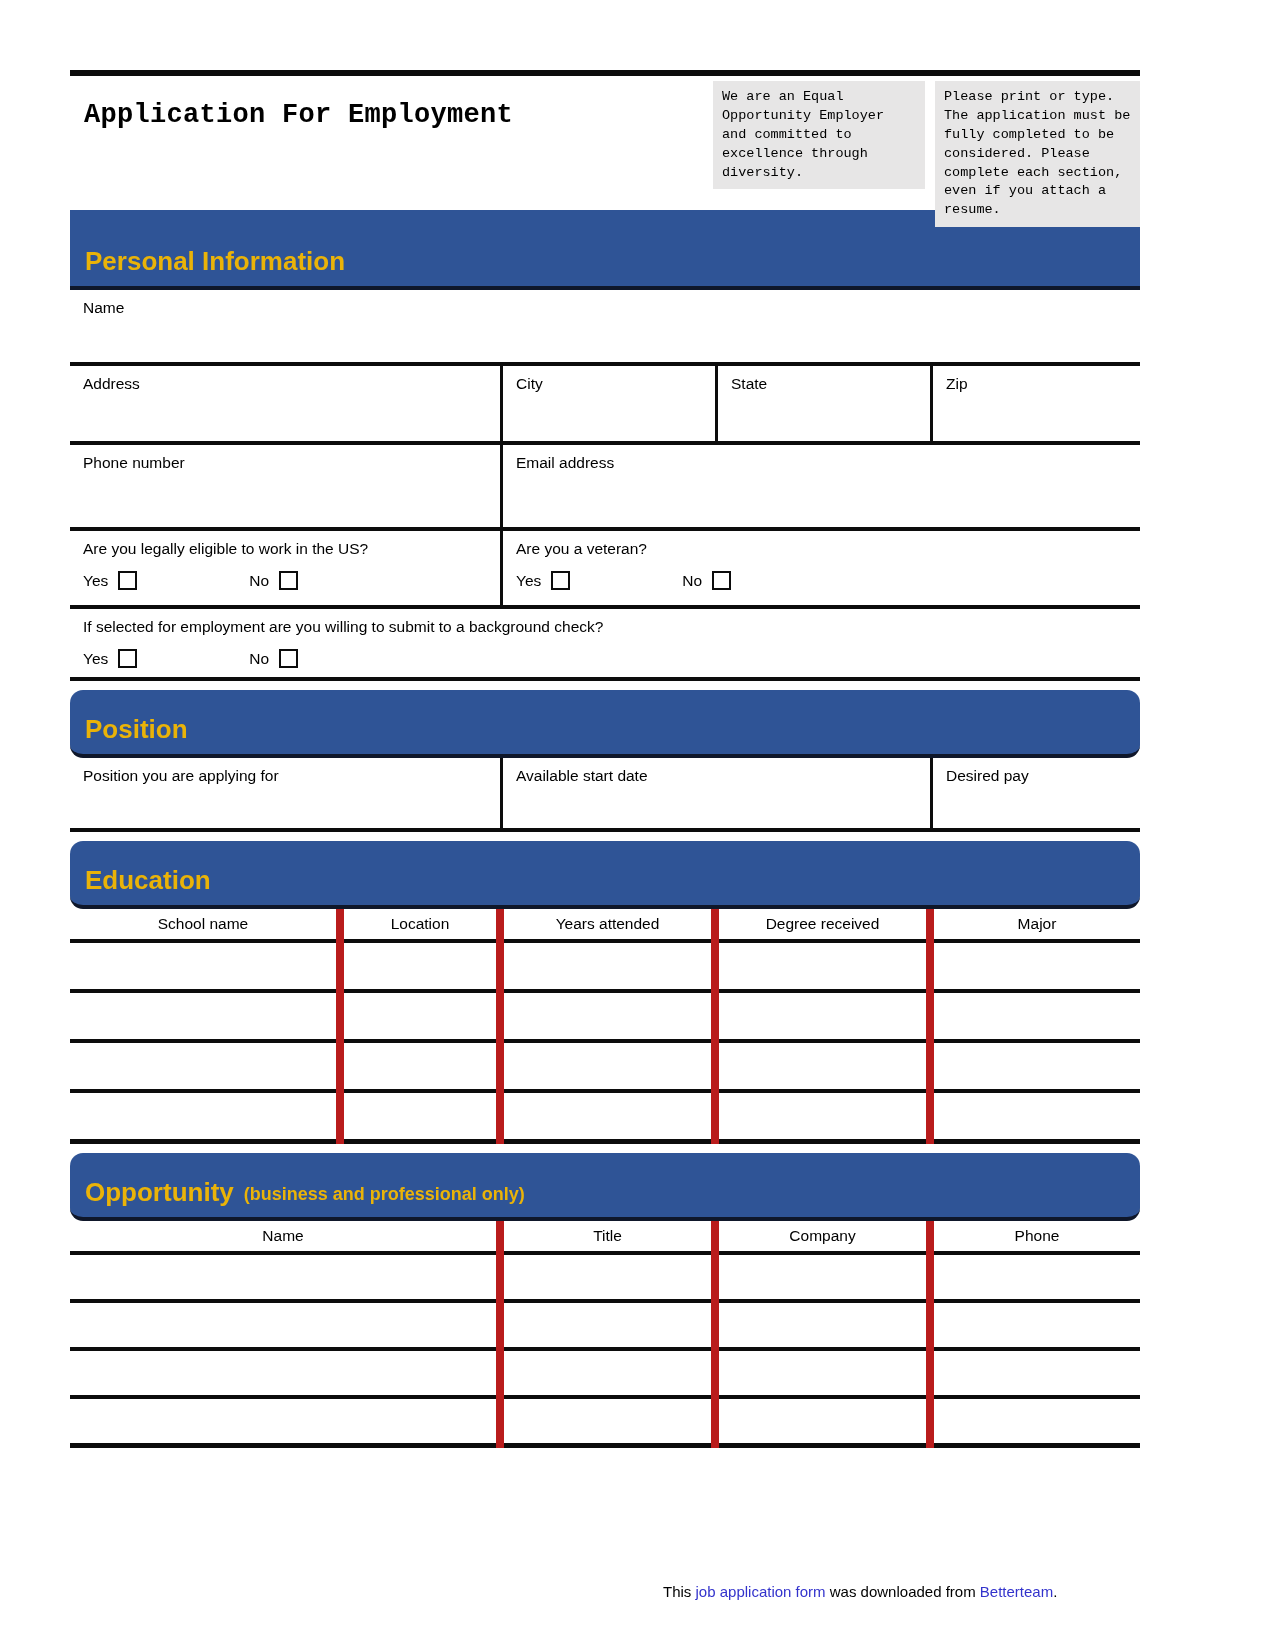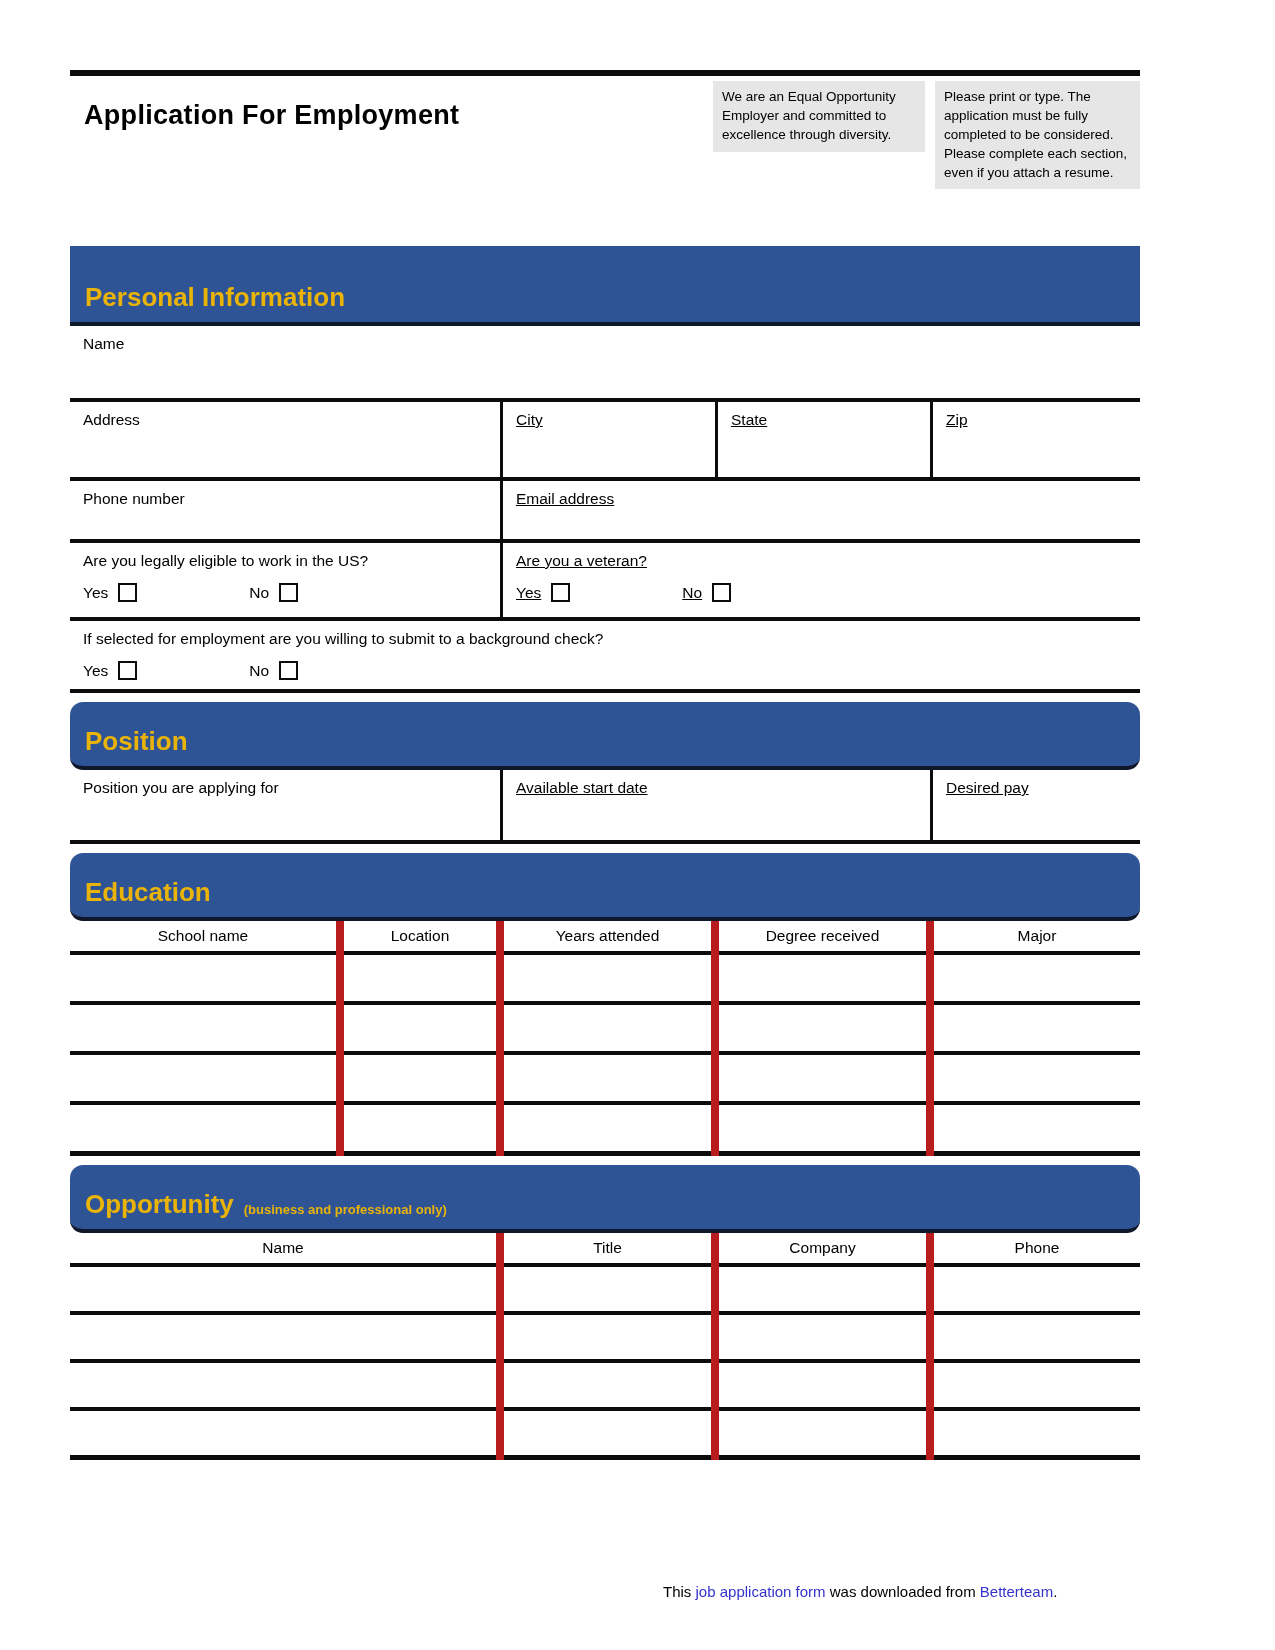--- a/index.html
+++ b/index.html
@@ -5,41 +5,41 @@
   html,body { margin:0; padding:0; background:#fff; }
   .page {
     position:relative; width:1275px; height:1650px; background:#ffffff;
     font-family:"Liberation Sans", sans-serif; color:#000; overflow:hidden;
   }
   .content {
     position:absolute; left:70px; top:70px; width:1070px;
     border-top:6px solid #0c0c0c;
   }
   
-  .header { position:relative; height:170px; }
+  .header { position:relative; height:134px;font-family:Liberation Mono, monospace; }
   .title { position:absolute; left:14px; top:24px; font-size:27px; font-weight:bold; letter-spacing:.3px; }
   .notice { position:absolute; top:5px; background:#E7E6E6; font-size:13.5px; line-height:1.4; padding:7px 9px; box-sizing:border-box; }
   .notice.n1 { left:643px; width:212px; }
   .notice.n2 { left:865px; width:205px; }
   
   .bar {
     background:#2F5496; color:#eab308; font-weight:bold; font-size:26px;
     display:flex; align-items:flex-end; padding:0 0 9px 15px;
     border-bottom:4px solid #0f172a; box-sizing:border-box;
   }
   .bar.first { height:80px; }
   .bar.later { height:68px; margin-top:9px;border-radius:13px; }
-  .bar .note { font-size:13px; font-weight:bold; margin-left:10px; padding-bottom:3px; }
+  .bar .note { font-size:18px; font-weight:bold; margin-left:10px; padding-bottom:3px; }
   
   .row { display:flex; border-bottom:4px solid #0c0c0c; box-sizing:border-box; }
   .cell { box-sizing:border-box; padding:9px 0 0 13px; font-size:15.5px; }
-  .cell + .cell { border-left:3px solid #0c0c0c;text-decoration:underline; }
+  .cell + .cell { border-left:3px solid #0c0c0c; }
   .h-name { height:76px; }
   .h-addr { height:79px; }
-  .h-phone { height:62px;justify-content:space-between; }
+  .h-phone { height:86px;justify-content:space-between; }
   .h-elig { height:78px; }
   .h-back { height:72px; }
   .h-pos  { height:74px; }
   .h-emp  { height:81px; position:relative; }
   .w430 { width:430px; } .w215 { width:215px; } .w210 { width:210px; } .w640 { width:640px; }
   
   .yesno { margin-top:13px; display:flex; align-items:center; font-size:15.5px; }
   .cb { width:15px; height:15px; border:2px solid #0c0c0c; display:inline-block; background:#fff; flex:0 0 auto; }
   .yesno .cb { margin-left:10px; }
   .yesno .no-lab { margin-left:112px; }

